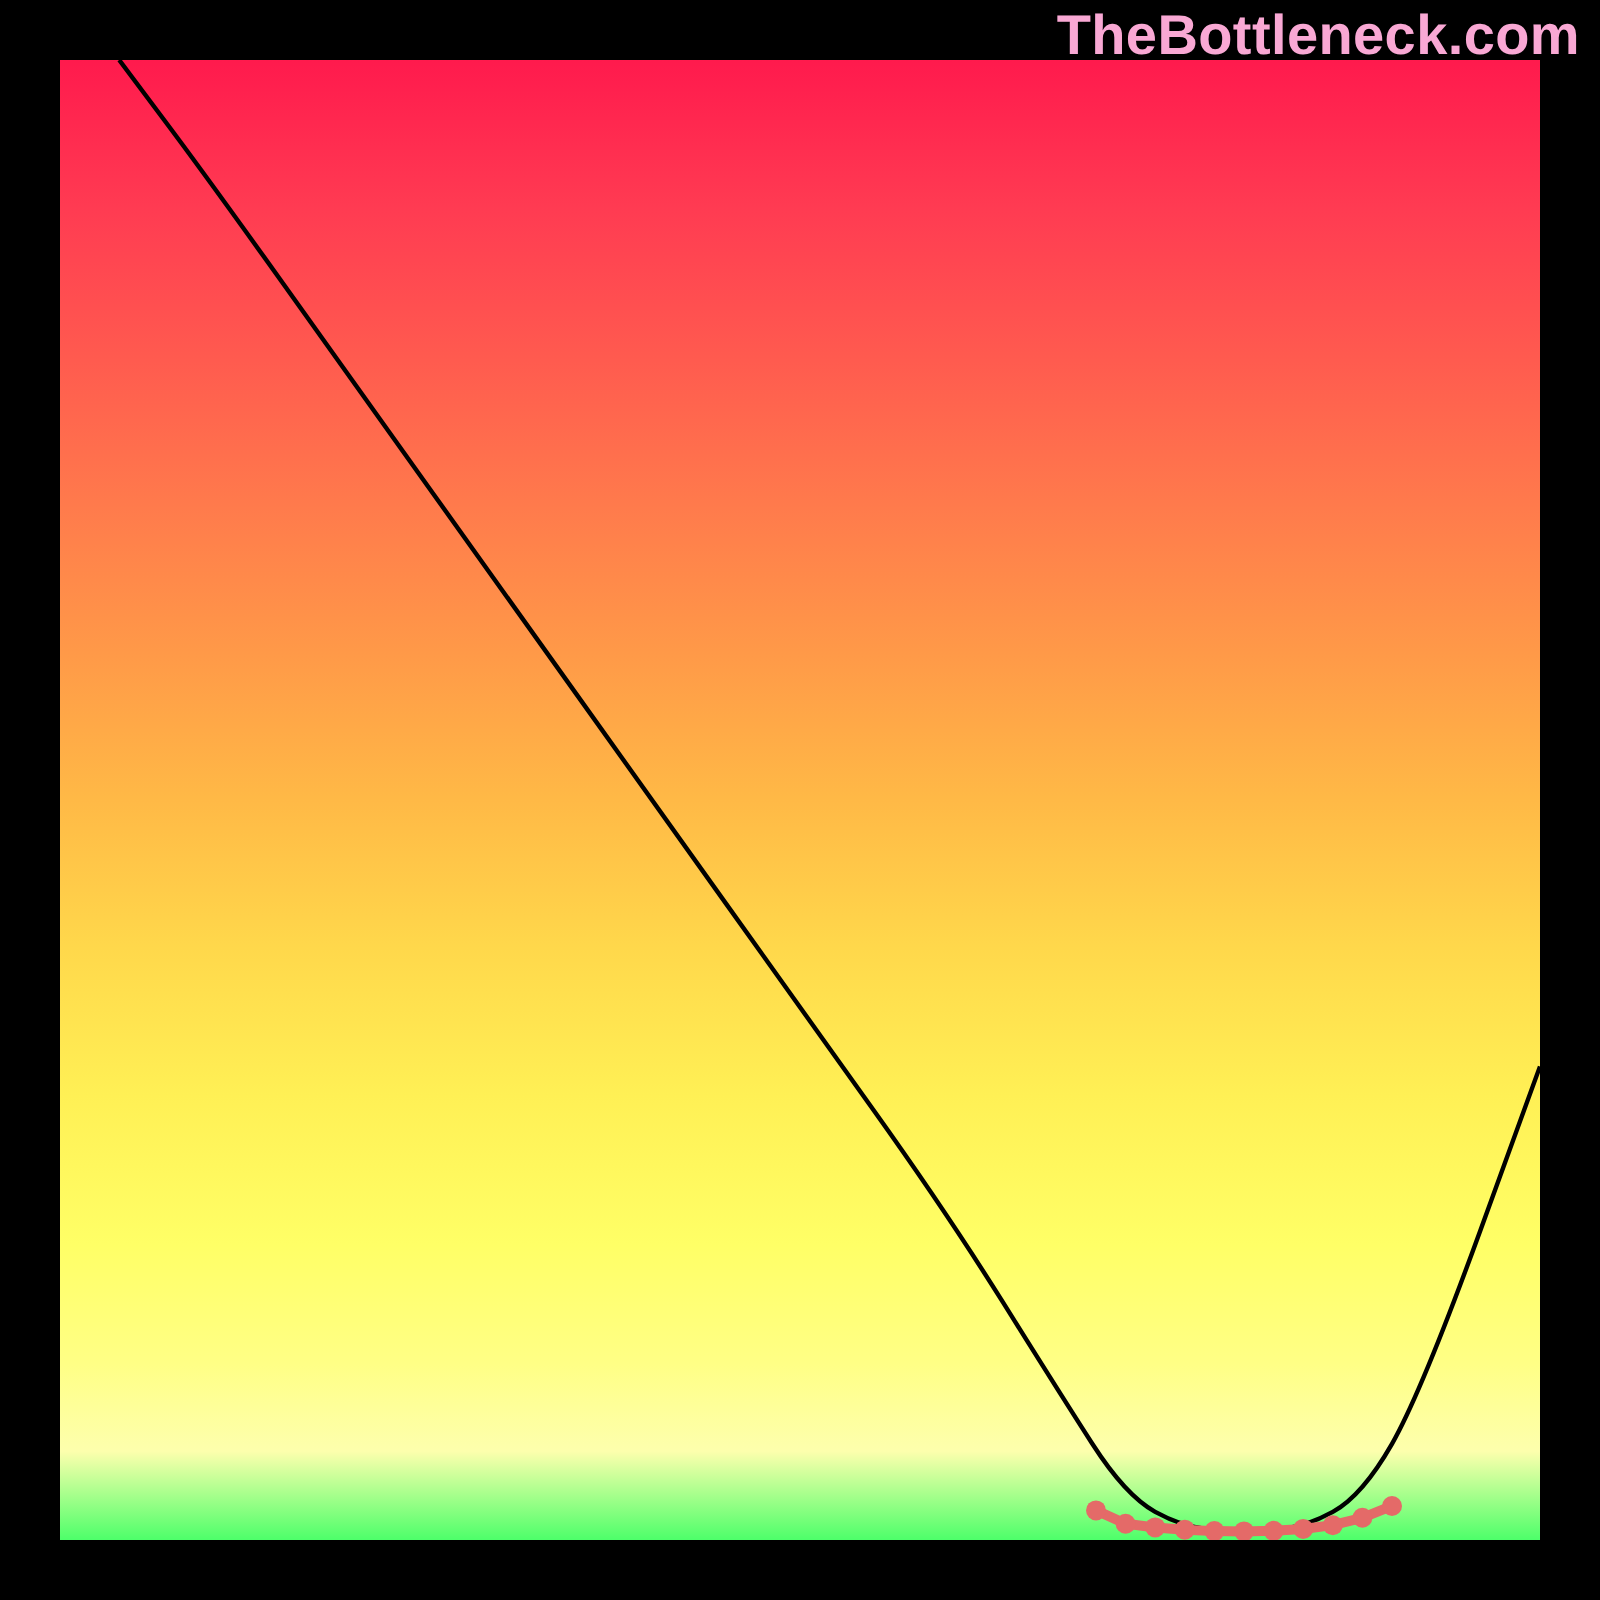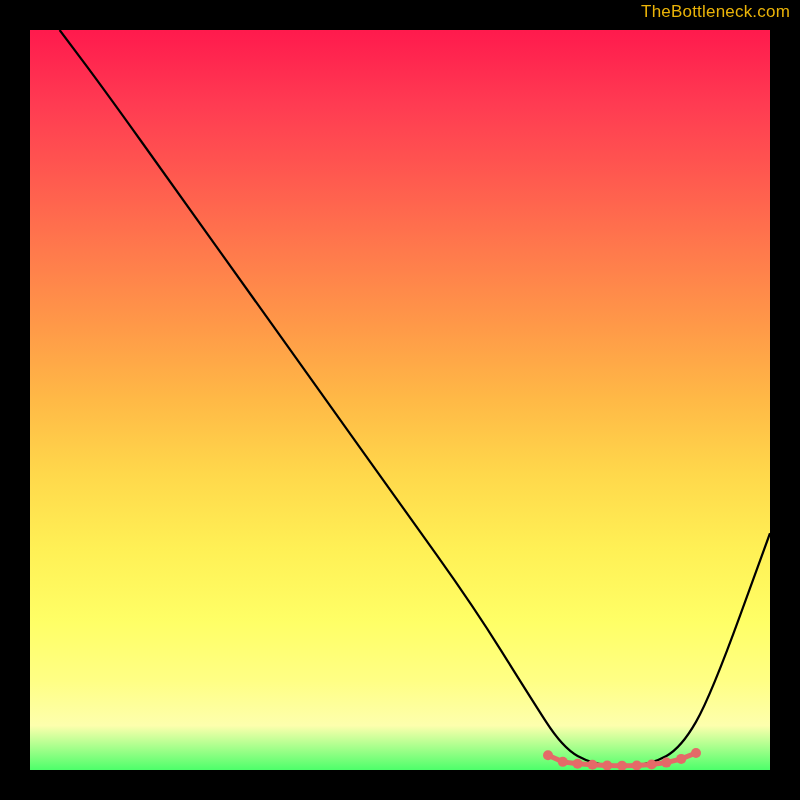--- a/index.html
+++ b/index.html
@@ -13,25 +13,26 @@
   .frame {
     position: relative;
     width: 800px;
     height: 800px;
     background: #000;
   }
   .watermark {
     position: absolute;
     top: 2px;
     right: 10px;
-    color: #eab308;
+    color: #f9a8d4;
     font-family: Arial, Helvetica, sans-serif;
-    font-size: 17px;
+    font-size: 28px;
     letter-spacing: 0.2px;
     z-index: 10;
+    font-weight: bold;
   }
   .plot {
     position: absolute;
     left: 30px;
     top: 30px;
     width: 740px;
     height: 740px;
     overflow: hidden;
   }
   .gradient {

